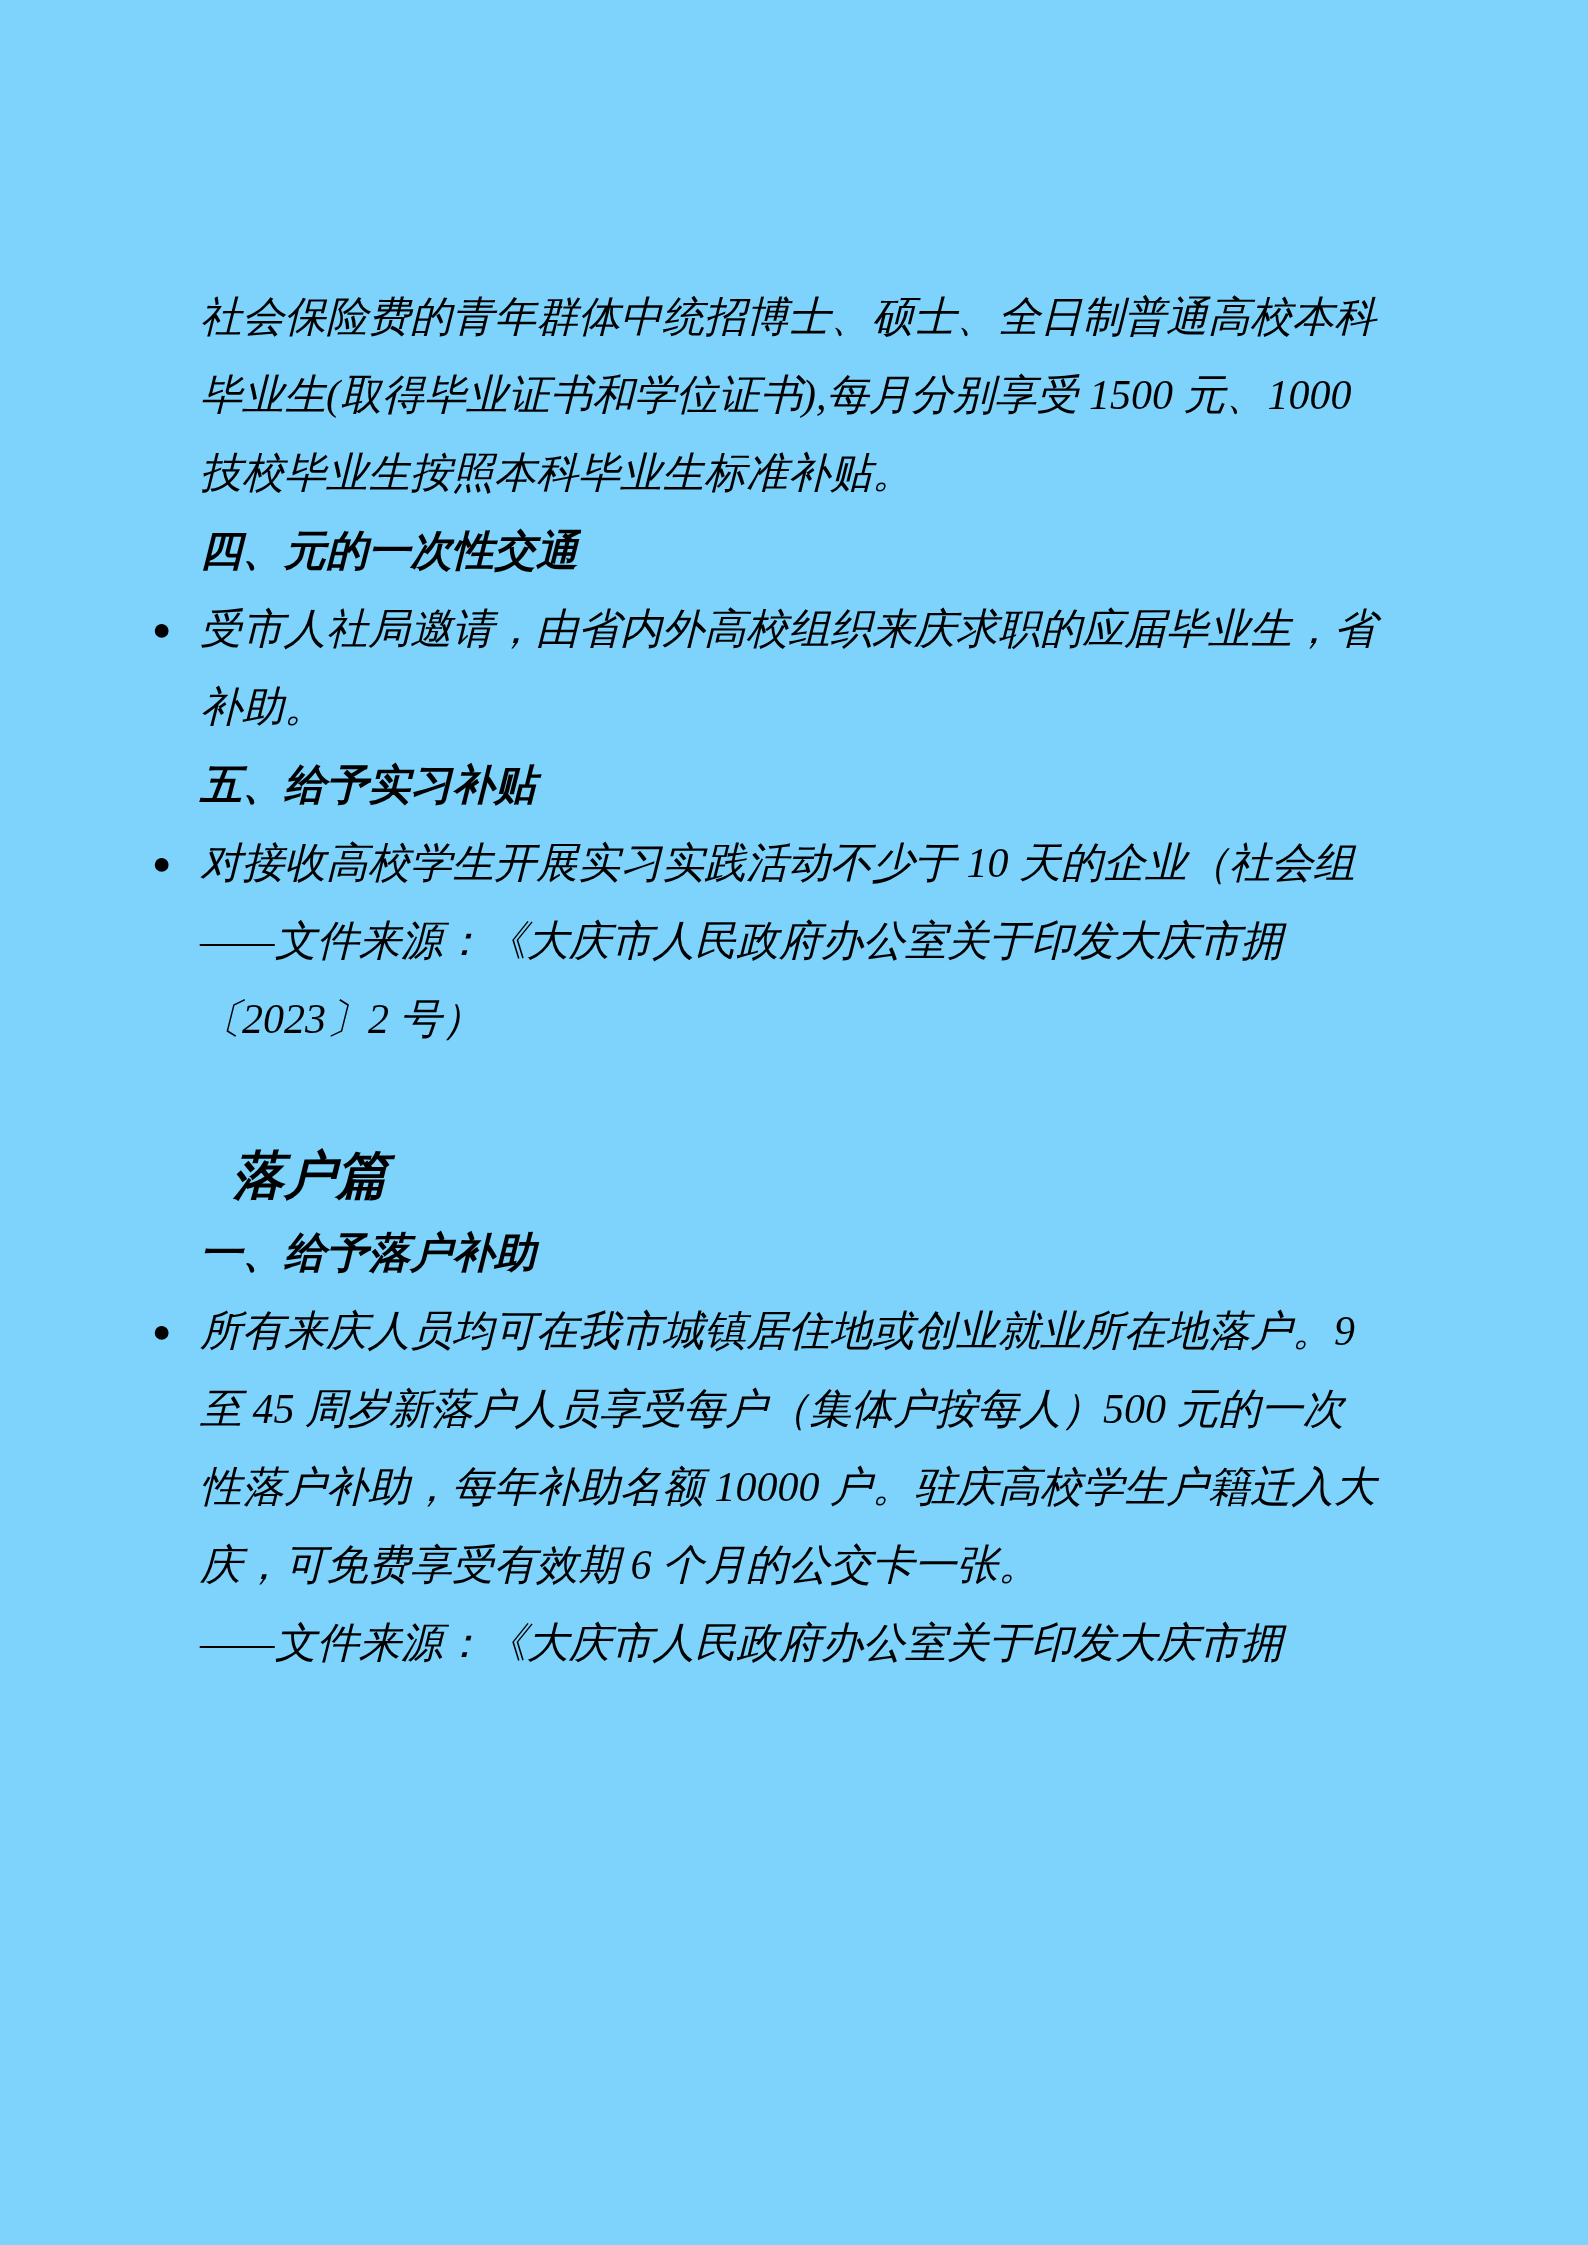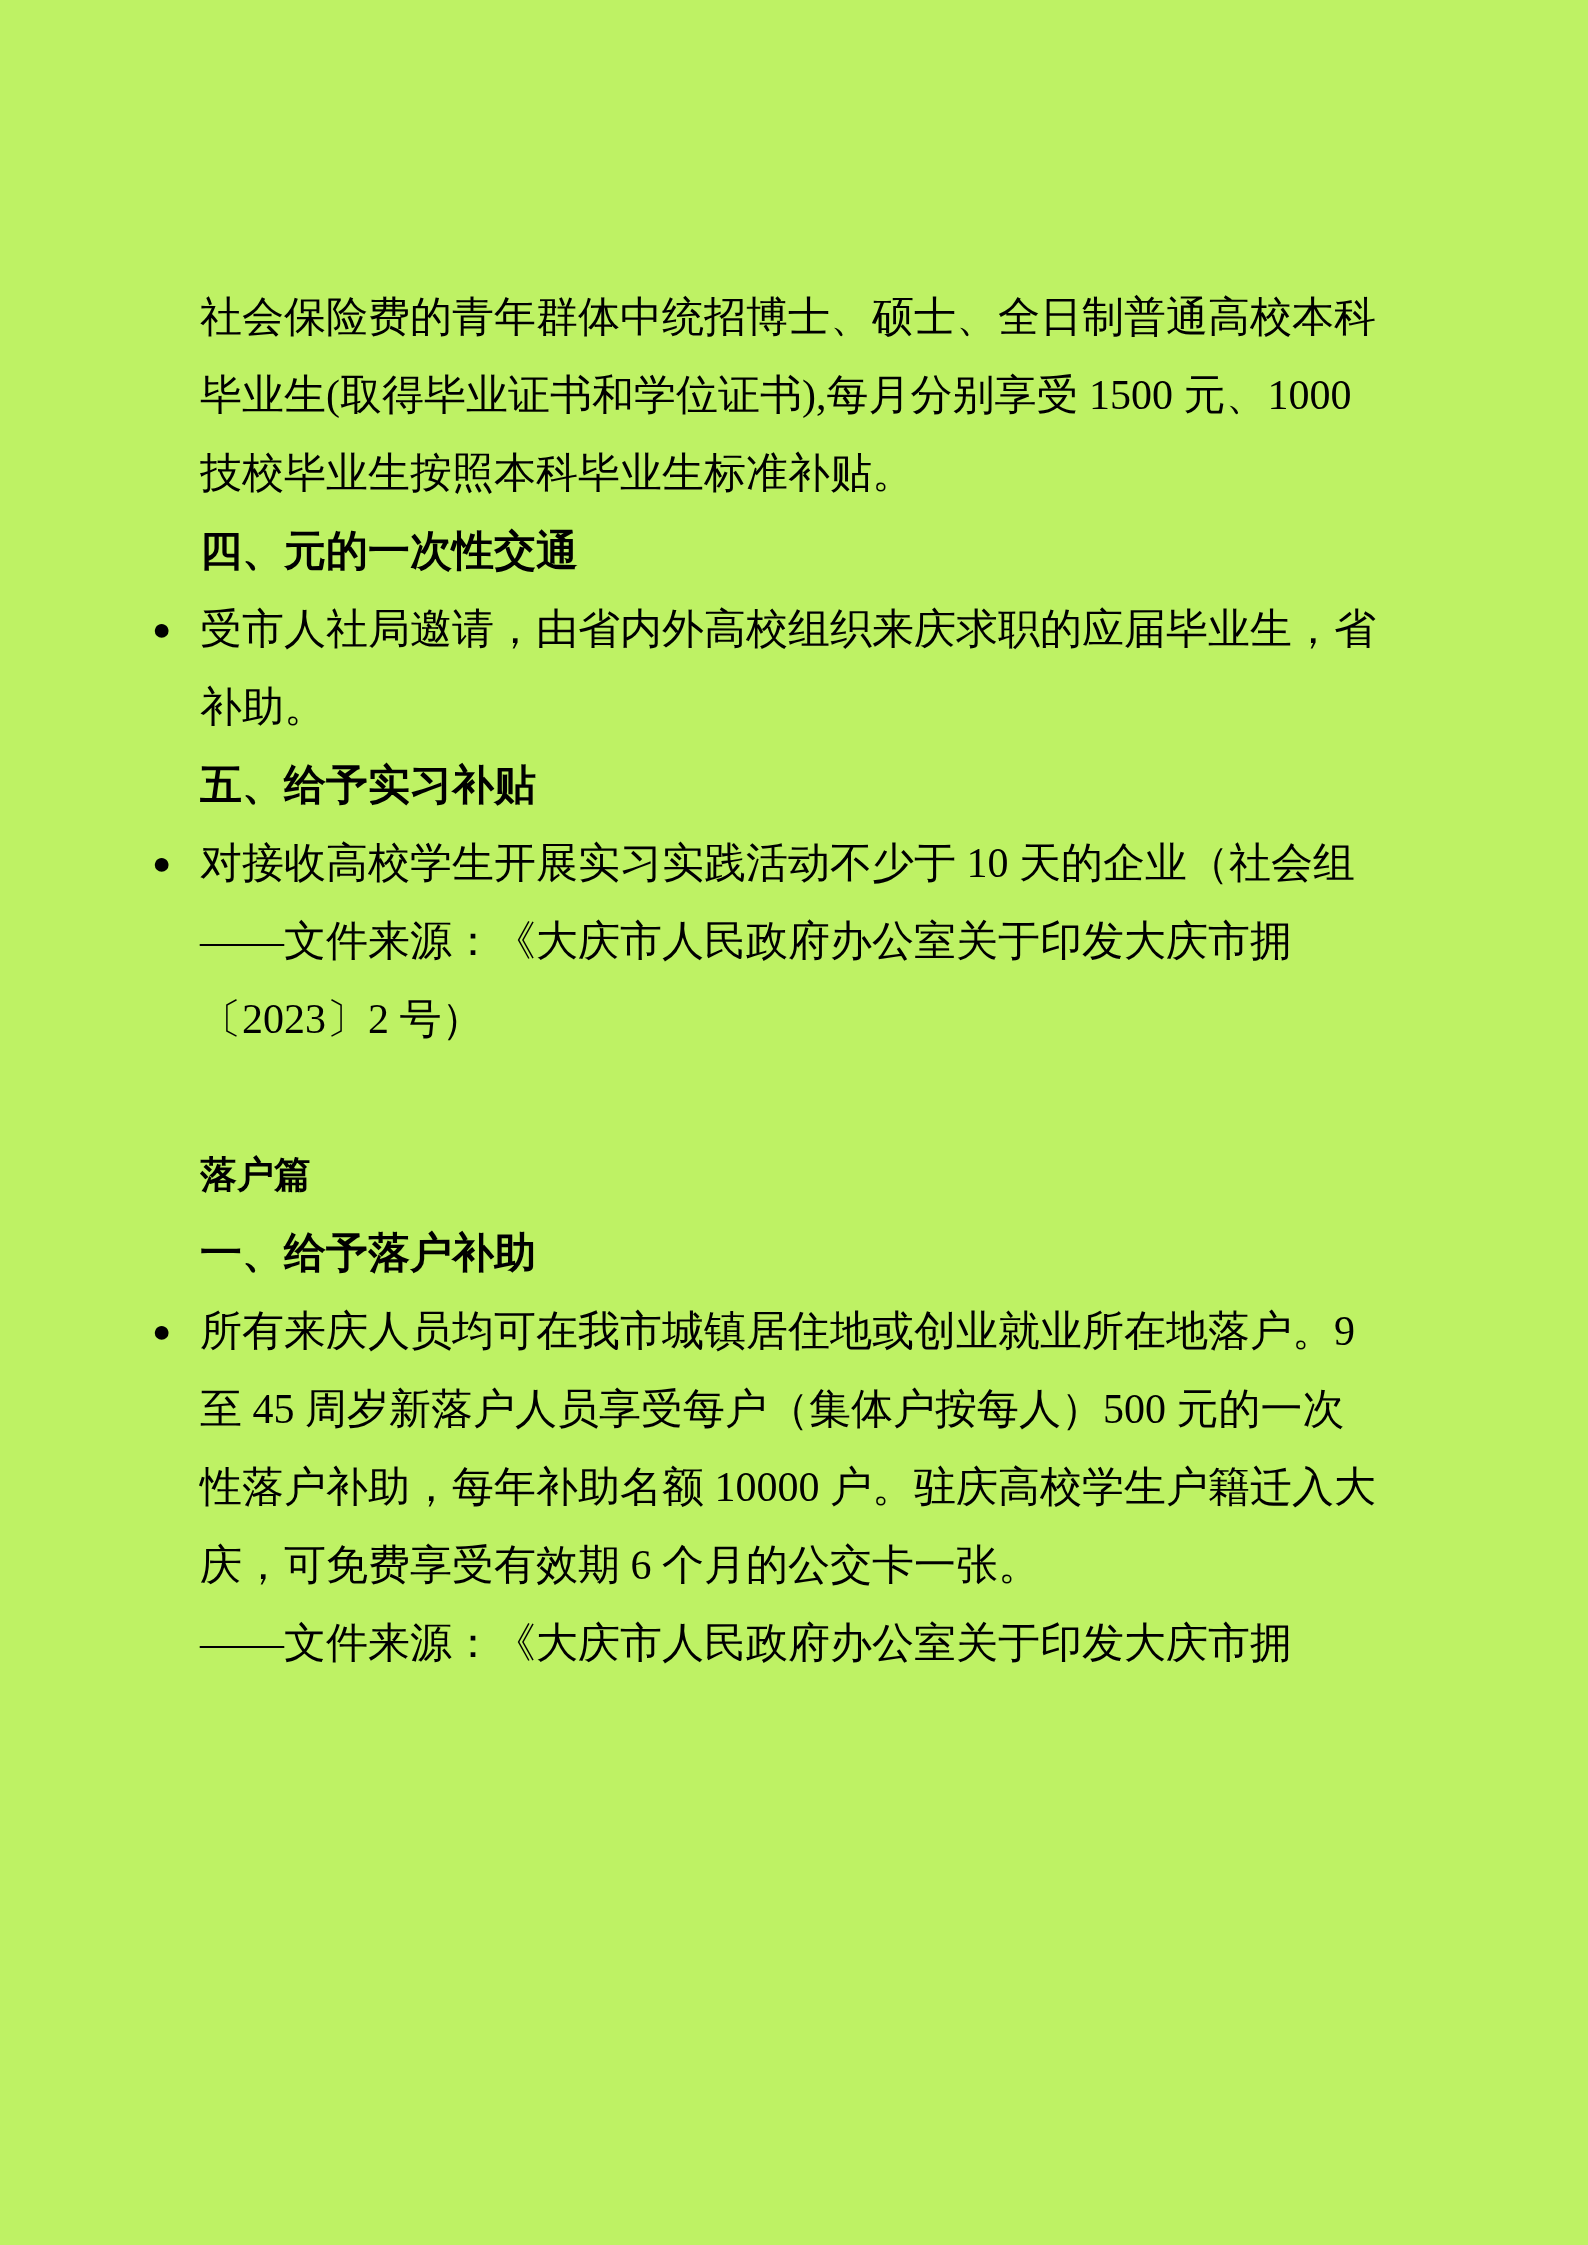--- a/index.html
+++ b/index.html
@@ -1,21 +1,22 @@
 <!DOCTYPE html>
 <html><head>
 <meta charset="utf-8">
 <style>
   html, body { margin: 0; padding: 0; background: #ffffff; }
   .page {
     position: relative;
     width: 1588px;
     height: 2245px;
-    background: #bef264;
+    background: #7dd3fc;
     overflow: hidden;
+    font-style: italic;
   }
   .content {
     position: absolute;
     left: 200px;
     top: 278px;
     width: 1192px;
     color: #000000;
     font-family: "Liberation Serif", "DejaVu Serif", serif;
     font-size: 42px;
     line-height: 78px;
@@ -32,22 +33,23 @@
     left: -48px;
     top: 0;
     line-height: 78px;
     font-size: 32px;
   }
   .source { }
   .section-title {
     margin-top: 78px;
     font-weight: bold;
     font-family: "Liberation Sans", "DejaVu Sans", sans-serif;
-    font-size: 37px;
+    font-size: 52px;
     white-space: pre;
+    margin-left: 32px;
   }
 </style>
 </head>
 <body>
 
 <div class="page">
   <div class="content">
 
     <div class="para">
       <div class="line">社会保险费的青年群体中统招博士、硕士、全日制普通高校本科</div>

